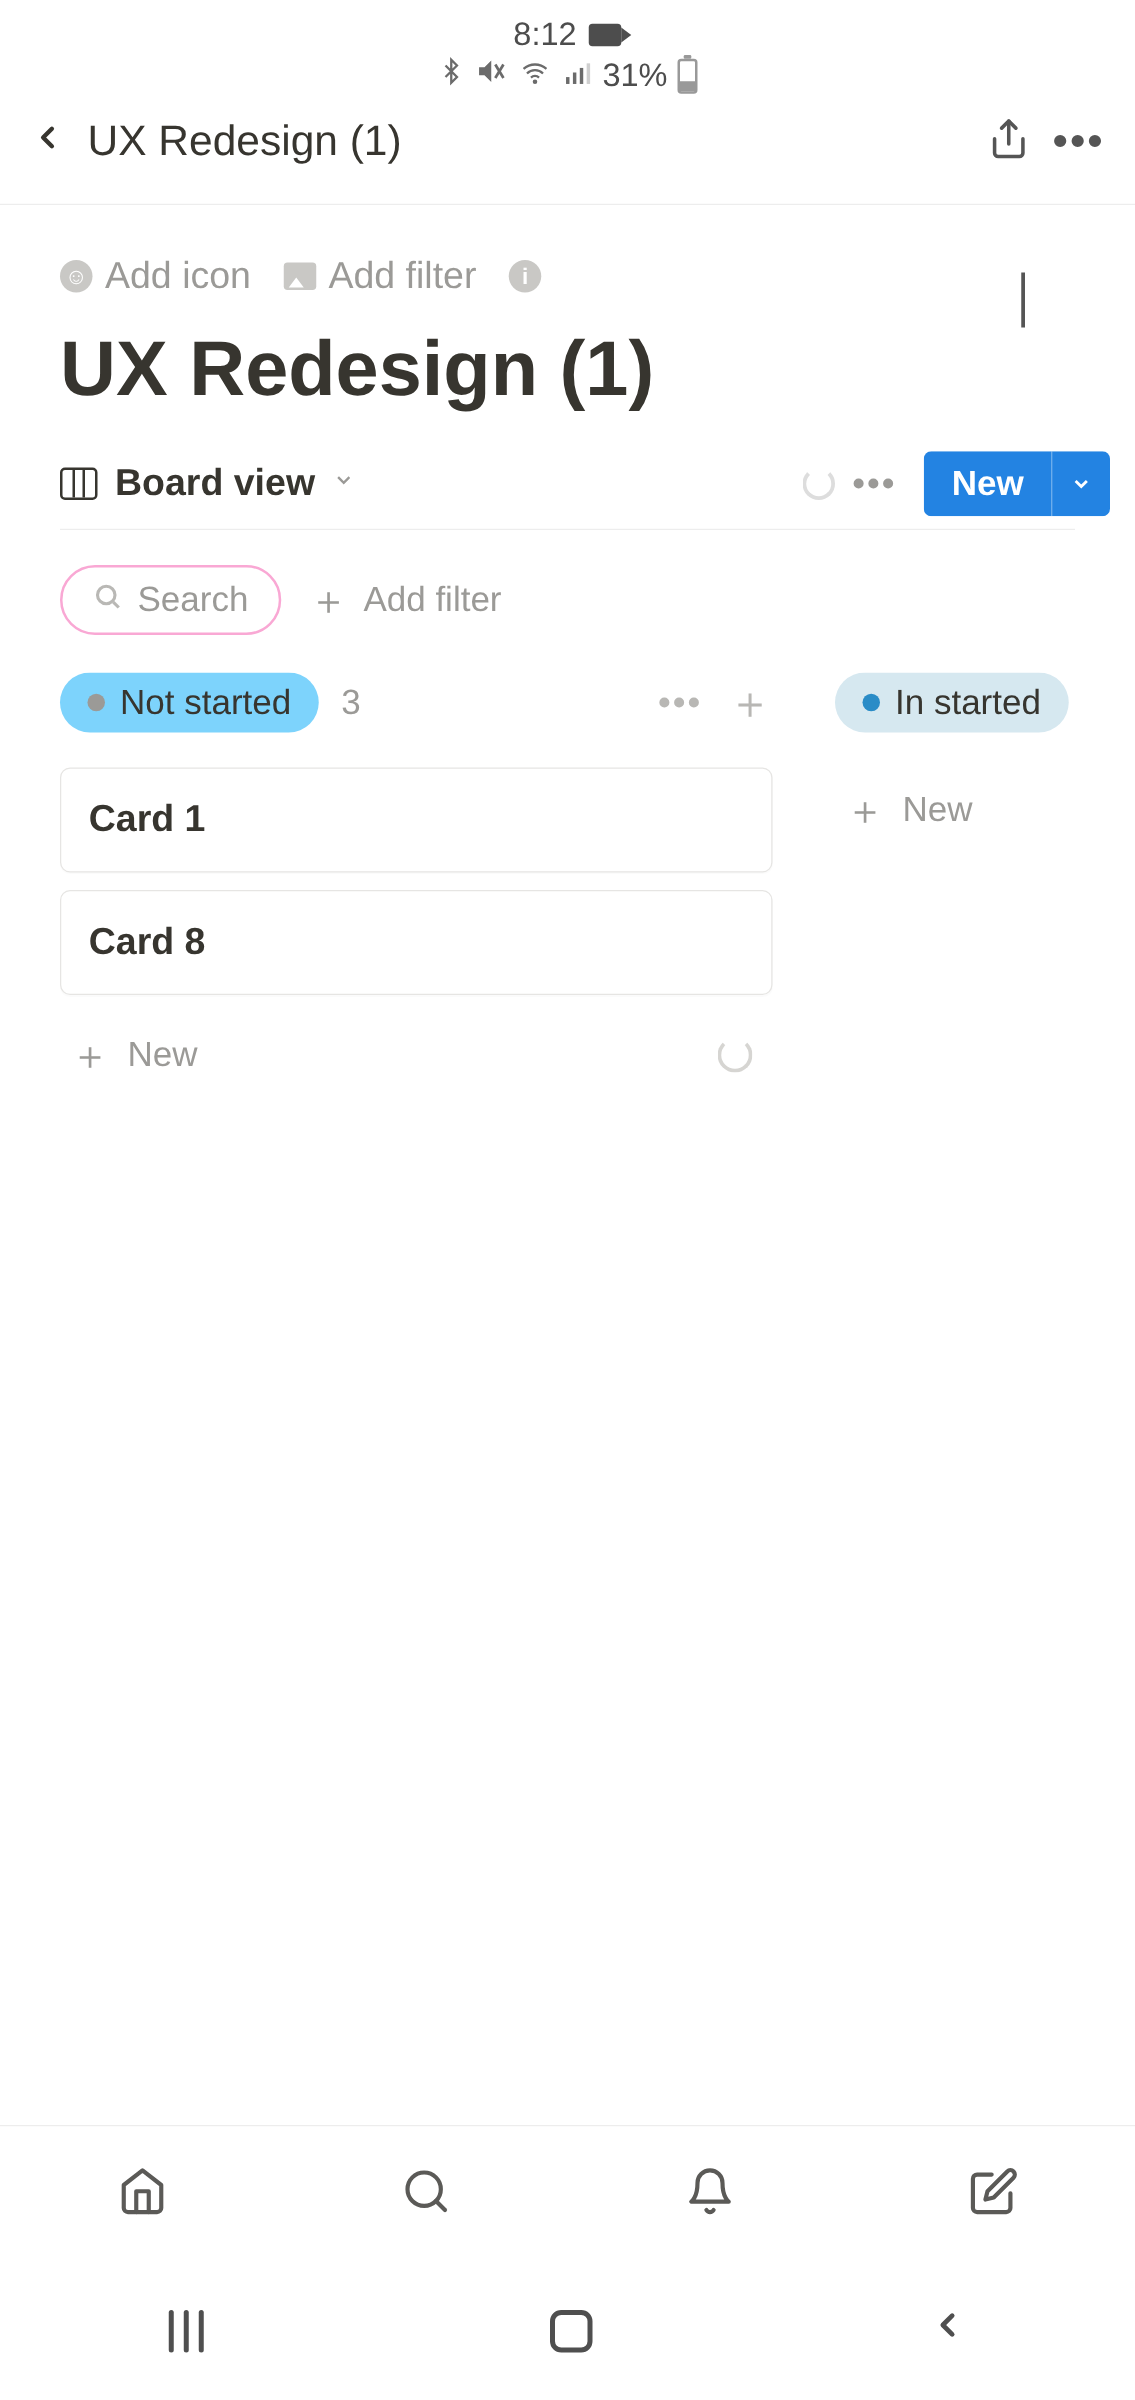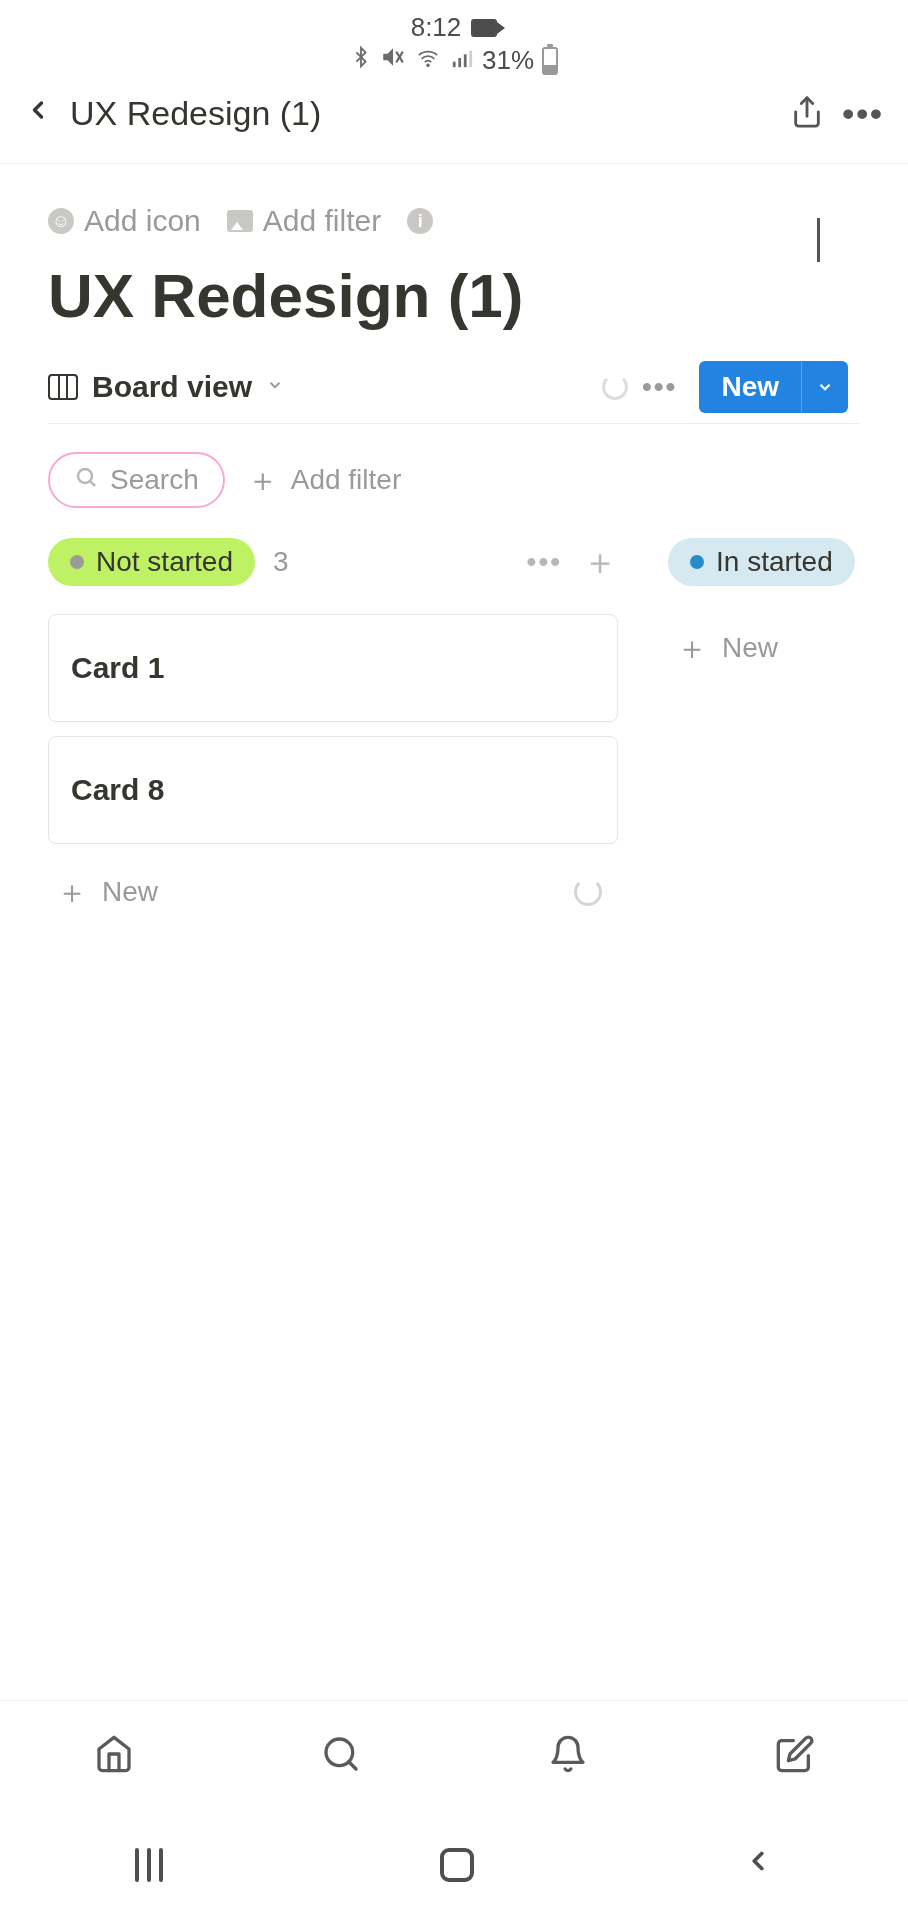--- a/index.html
+++ b/index.html
@@ -77,21 +77,21 @@
     font-size: 62px;
     font-weight: 800;
     padding: 22px 48px 30px 48px;
     color: #37352f;
   }
 
   
   .view-bar {
     display: flex;
     align-items: center;
-    padding: 0 60px 10px 48px;
+    padding: 0 20px 10px 48px;
   }
   .view-left { display:flex; align-items:center; gap: 14px; flex:1; }
   .board-icon { width: 30px; height: 26px; border: 2px solid #37352f; border-radius: 4px; position: relative; display: inline-block; }
   .board-icon::before, .board-icon::after { content: ""; position: absolute; top: 0; bottom: 0; width: 2px; background: #37352f; }
   .board-icon::before { left: 8px; }
   .board-icon::after { right: 8px; }
   .view-name { font-weight: 700; font-size: 30px; }
   .chevron-sm { color: #9b9a97; font-size: 20px; }
   .spinner {
     width: 26px; height: 26px; border: 3px solid #ddd; border-top-color: transparent; border-radius: 50%;
@@ -133,32 +133,32 @@
   }
   .column { width: 570px; flex-shrink: 0; }
   .column.narrow { width: 280px; }
   .col-header {
     display:flex; align-items:center; gap: 18px; margin-bottom: 28px;
   }
   .status-pill {
     display:inline-flex; align-items:center; gap:12px; border-radius: 999px;
     padding: 8px 22px; font-size: 28px; font-weight: 500; color:#37352f;
   }
-  .pill-notstarted { background: #bef264; }
+  .pill-notstarted { background: #7dd3fc; }
   .pill-inprogress { background: #d6e8f0; }
   .dot { width: 14px; height:14px; border-radius:50%; display:inline-block; }
   .dot-gray { background:#9b9a97; }
   .dot-blue { background:#2a8cc7; }
   .count { color:#9b9a97; font-size: 28px; }
   .col-actions { margin-left:auto; display:flex; align-items:center; gap: 20px; color:#b8b7b4; }
   .col-dots { font-size:28px; letter-spacing:2px; font-weight:bold; }
   .col-plus { font-size:36px; line-height:1; }
 
   .card {
-    border:1px solid #e6e5e3; border-radius:8px; padding: 36px 22px;
+    border:1px solid #e6e5e3; border-radius:8px; padding: 24px 22px;
     font-size: 30px; font-weight:600; color:#37352f; margin-bottom: 14px;
     background:#fff; box-shadow: 0 1px 1px rgba(0,0,0,0.02);
   }
   .new-row {
     display:flex; align-items:center; gap: 14px; color:#9b9a97; font-size:28px; padding: 18px 8px;
   }
   .new-row-spinner {
     width: 28px; height:28px; border:3px solid #d6d5d2; border-top-color:transparent; border-radius:50%;
     margin-left:auto; margin-right:8px;
   }

